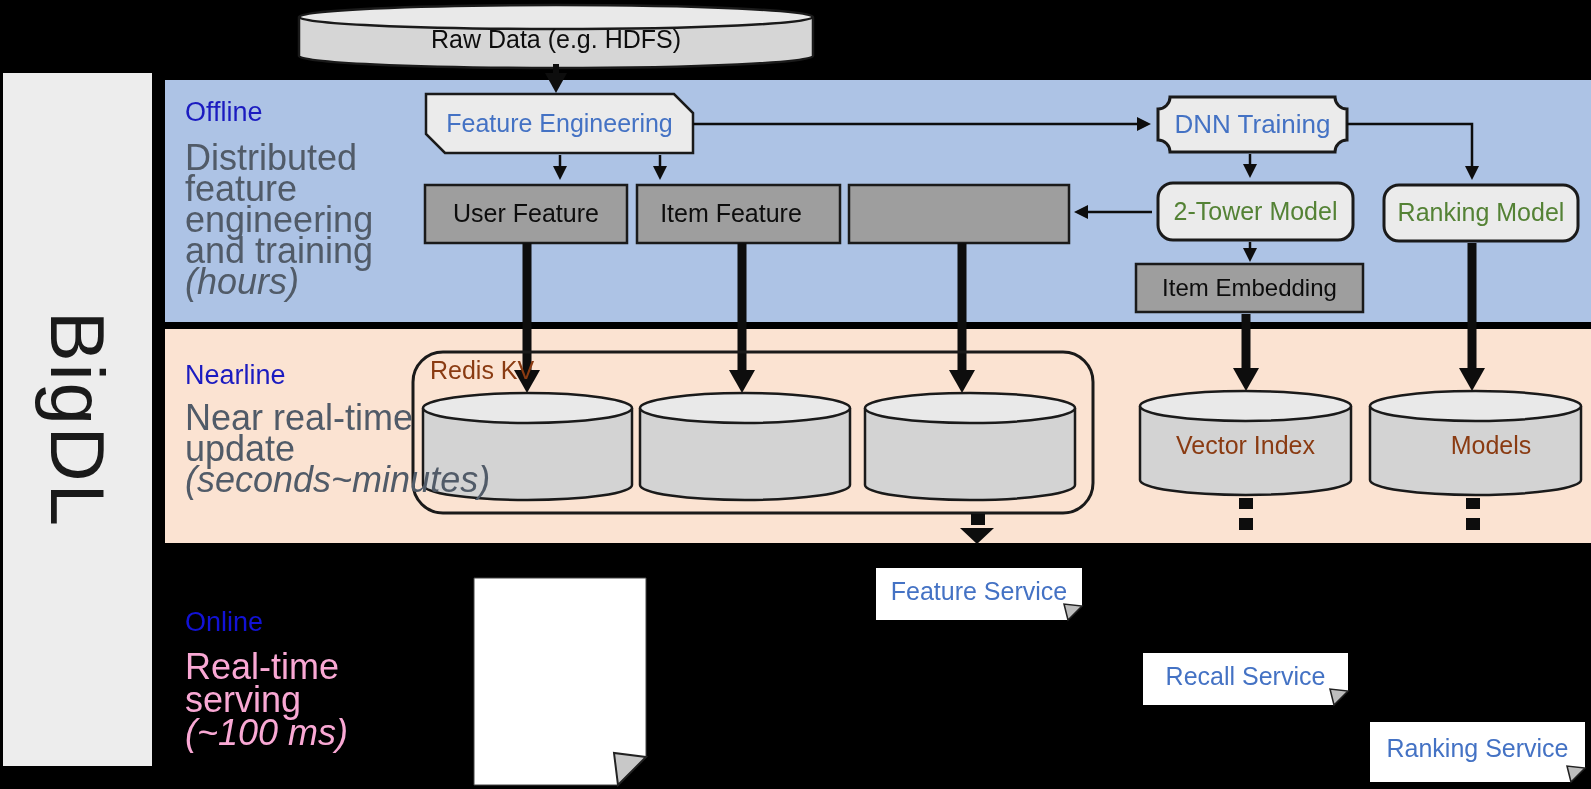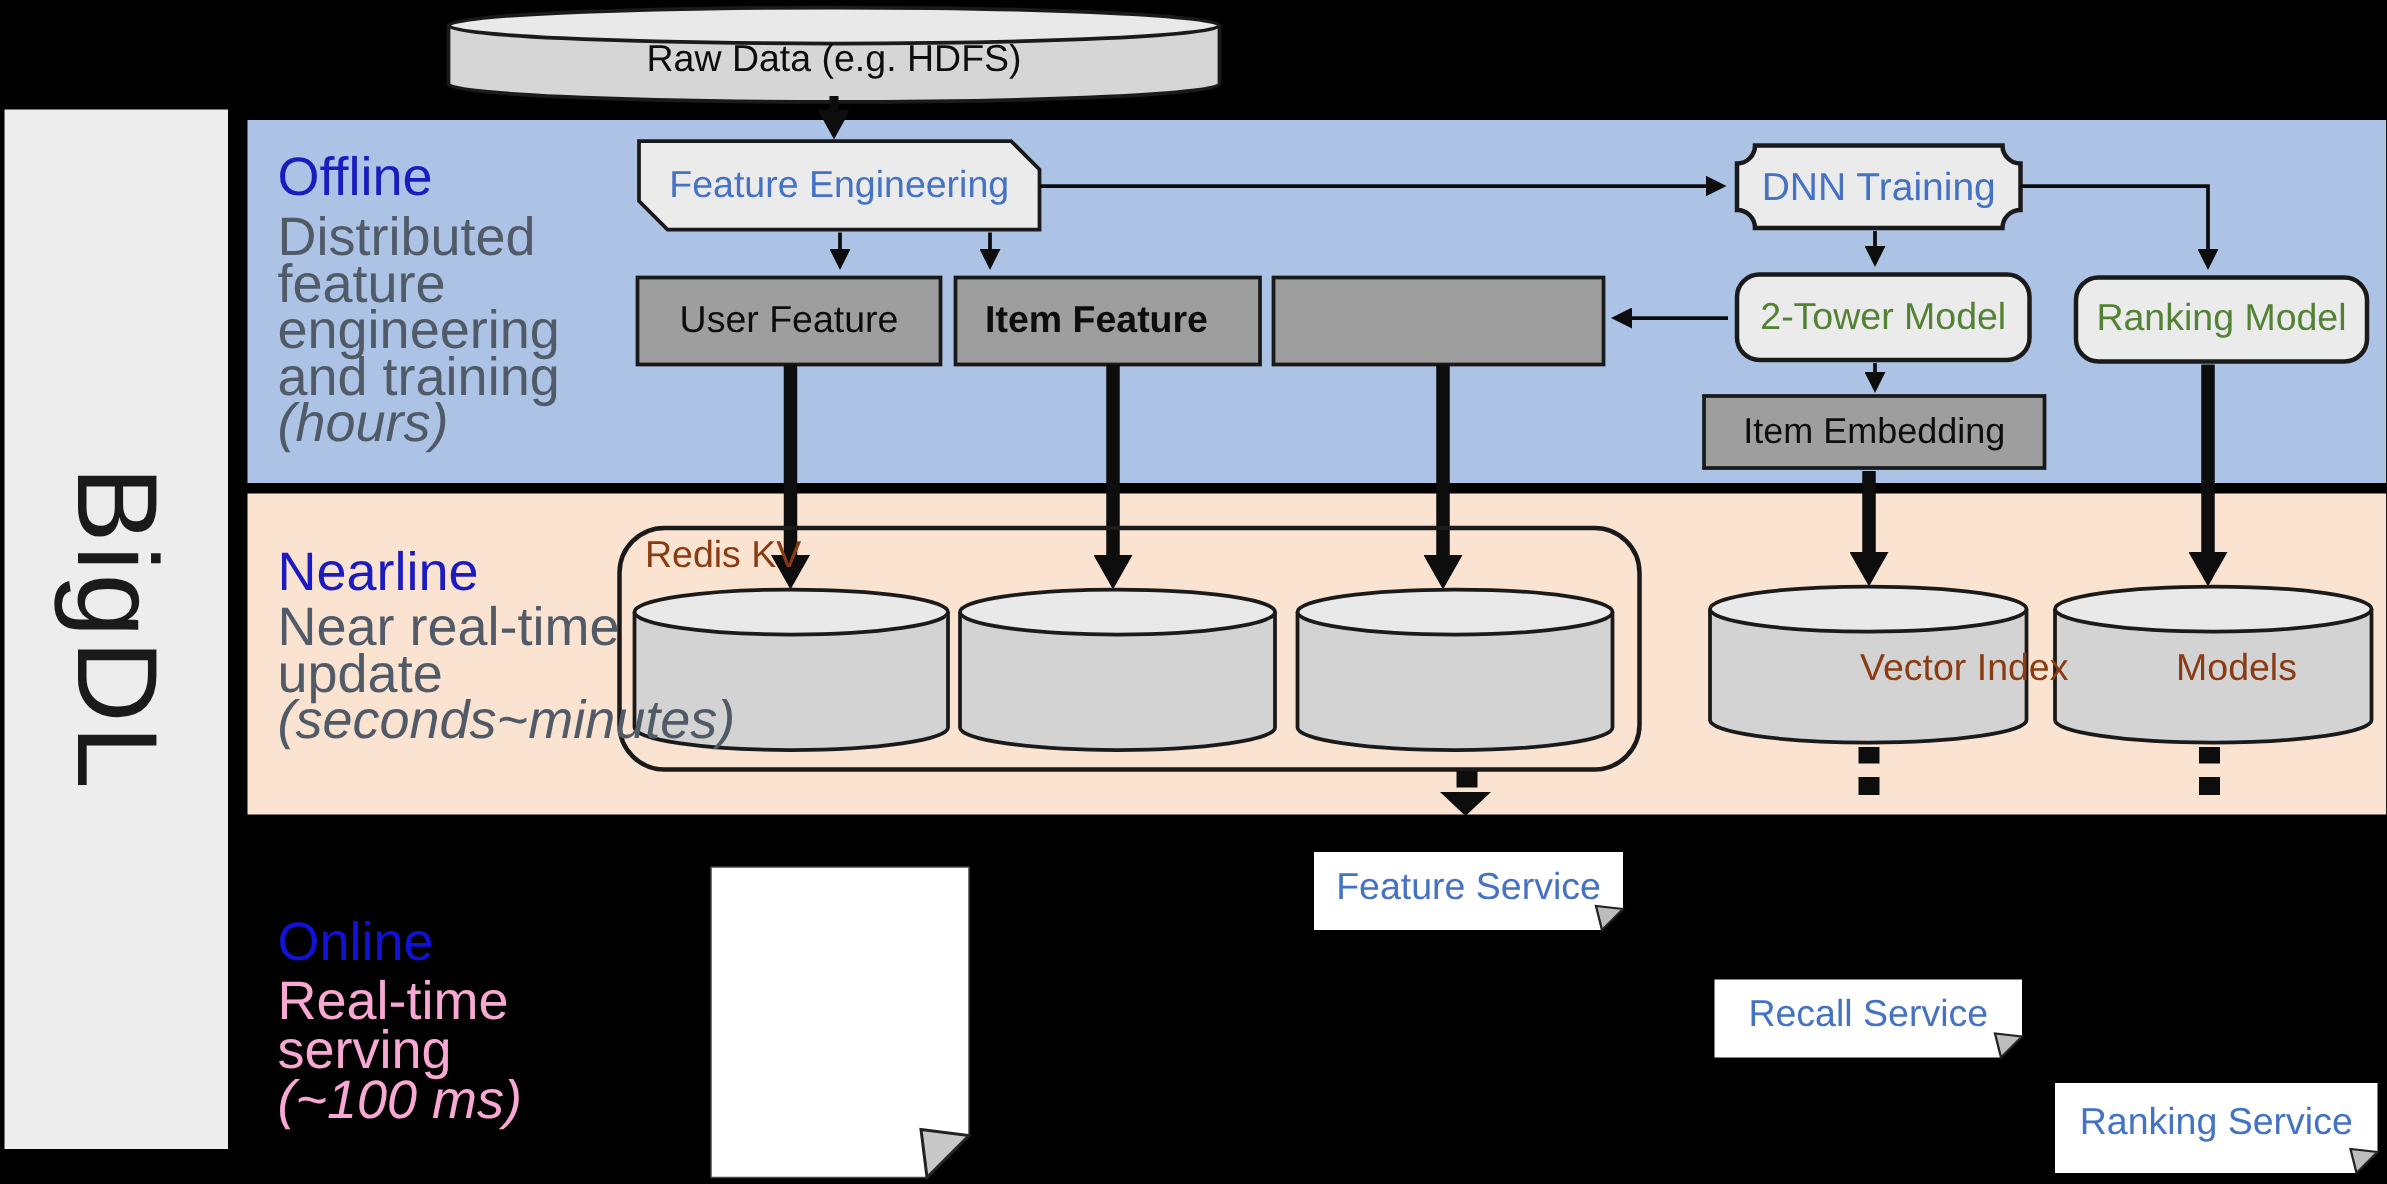--- a/index.html
+++ b/index.html
@@ -12,21 +12,21 @@
   #nearline-band{top:329px;height:214px;background:#fbe3d2;}
   #bigdl-bar{position:absolute;left:3px;top:73px;width:149px;height:693px;background:#ededed;
     display:flex;align-items:center;justify-content:center;}
   #bigdl-bar span{transform:rotate(90deg);font-size:76px;color:#1a1a1a;letter-spacing:2px;white-space:nowrap;}
   svg.layer{position:absolute;left:0;top:0;}
   .lbl{position:absolute;display:flex;align-items:center;justify-content:center;text-align:center;
     font-size:25px;color:#0d0d0d;line-height:1.25;}
   .lbl.blue{color:#4472c4;}
   .lbl.green{color:#548235;}
   .lbl.brown{color:#8a3b12;justify-content:flex-start;text-align:left;}
-  .sec-title{position:absolute;font-size:36px;color:#1b1bc0;font-weight:500;}
+  .sec-title{position:absolute;font-size:27px;color:#1b1bc0;font-weight:500;}
   .sec-title.bright{color:#1212d6;}
   .sec-desc{position:absolute;font-size:36px;color:#515b68;line-height:31px;}
   .sec-desc.dark{color:#f9a8d4;line-height:33px;}
   .sec-desc i{font-style:italic;}
 </style>
 </head>
 <body>
 
 <div id="canvas">
 
@@ -151,26 +151,26 @@
   </div>
 
   <div class="sec-title bright" style="left:185px;top:607px;">Online</div>
   <div class="sec-desc dark" style="left:185px;top:650px;width:175px;">
     <span>Real-time serving </span><i>(~100 ms)</i>
   </div>
 
   <div class="lbl blue" style="left:426px;top:94px;width:267px;height:59px;">Feature Engineering</div>
   <div class="lbl blue" style="left:1158px;top:97px;width:189px;height:55px;font-size:26px;">DNN Training</div>
   <div class="lbl" style="left:425px;top:185px;width:202px;height:58px;">User Feature</div>
-  <div class="lbl" style="left:637px;top:185px;width:188px;height:58px;font-weight:bold;">Item Feature</div>
+  <div class="lbl" style="left:637px;top:185px;width:188px;height:58px;">Item Feature</div>
   <div class="lbl green" style="left:1158px;top:183px;width:195px;height:57px;">2-Tower Model</div>
   <div class="lbl green" style="left:1384px;top:185px;width:194px;height:56px;">Ranking Model</div>
   <div class="lbl" style="left:1136px;top:264px;width:227px;height:48px;font-size:24px;">Item Embedding</div>
 
   <div class="lbl brown" style="left:430px;top:356px;width:140px;height:30px;">Redis KV</div>
-  <div class="lbl brown" style="left:1204px;top:408px;width:211px;height:76px;justify-content:center;text-align:center;">Vector Index</div>
+  <div class="lbl brown" style="left:1140px;top:408px;width:211px;height:76px;justify-content:center;text-align:center;">Vector Index</div>
   <div class="lbl brown" style="left:1350px;top:408px;width:194px;height:76px;justify-content:center;text-align:center;padding-left:44px;">Models</div>
 
   <div class="lbl blue" style="left:876px;top:566px;width:206px;height:52px;">Feature Service</div>
   <div class="lbl blue" style="left:1143px;top:651px;width:205px;height:52px;">Recall Service</div>
   <div class="lbl blue" style="left:1370px;top:720px;width:215px;height:58px;">Ranking Service</div>
 
 </div>
 
 </body></html>

